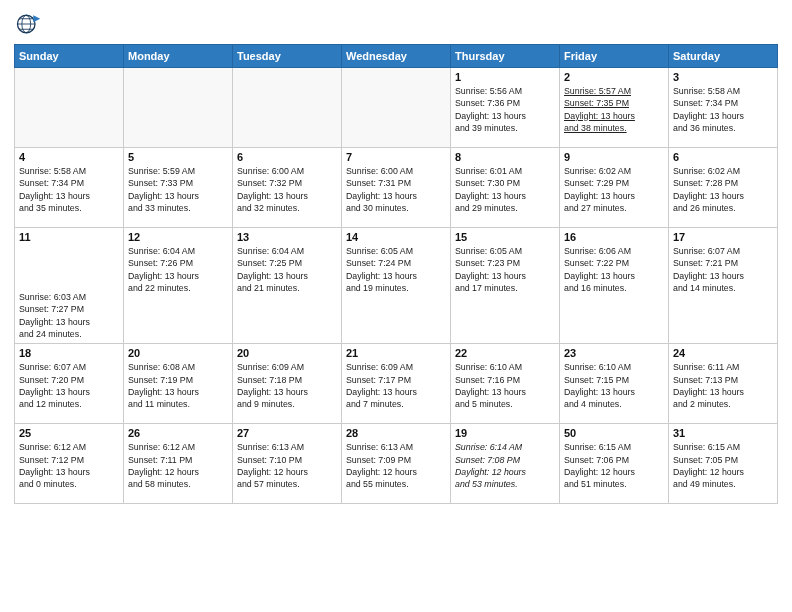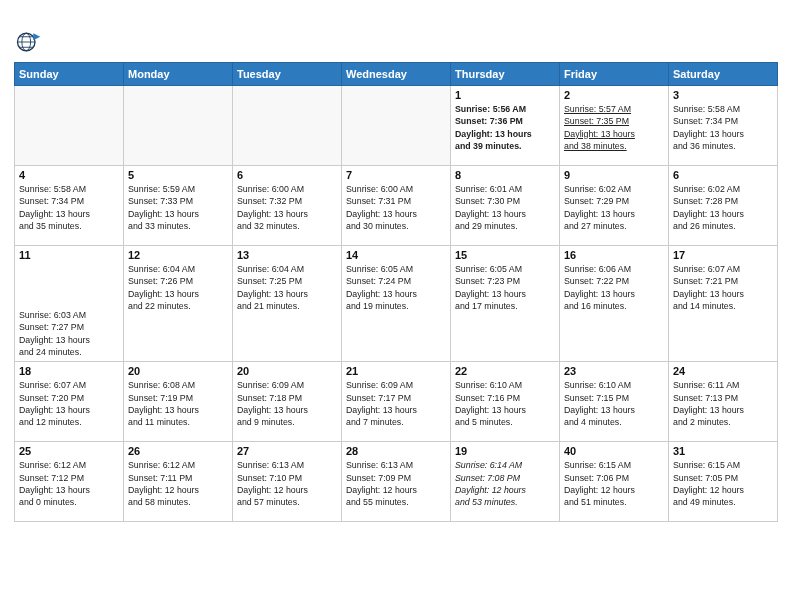--- a/index.html
+++ b/index.html
@@ -6,21 +6,21 @@
     body {
       width: 792px;
       height: 612px;
       font-family: Arial, sans-serif;
       background: #fff;
       overflow: hidden;
     }
     .page {
       width: 792px;
       height: 612px;
-      padding: 28px 14px;
+      padding: 10px 14px;
     }
     .header {
       display: flex;
       justify-content: space-between;
       align-items: flex-start;
       margin-bottom: 6px;
     }
     .logo {
       display: flex;
       align-items: center;
@@ -132,21 +132,21 @@
         </tr>
     </thead>
     <tbody id="calendar-body">
     <tr>
           <td class="empty"></td>
           <td class="empty"></td>
           <td class="empty"></td>
           <td class="empty"></td>
           <td>
             <span class="day-num">1</span>
-            <div class="day-info" style="white-space: pre-line; font-weight: bold;">Sunrise: 5:56 AM
+            <div class="day-info" style="white-space: pre-line;">Sunrise: 5:56 AM
 Sunset: 7:36 PM
 Daylight: 13 hours
 and 39 minutes.</div>
           </td>
           <td>
             <span class="day-num">2</span>
             <div class="day-info" style="white-space: pre-line; text-decoration: underline;">Sunrise: 5:57 AM
 Sunset: 7:35 PM
 Daylight: 13 hours
 and 38 minutes.</div>
@@ -342,21 +342,21 @@
 and 55 minutes.</div>
           </td>
           <td>
             <span class="day-num">19</span>
             <div class="day-info" style="white-space: pre-line; font-style: italic;">Sunrise: 6:14 AM
 Sunset: 7:08 PM
 Daylight: 12 hours
 and 53 minutes.</div>
           </td>
           <td>
-            <span class="day-num">40</span>
+            <span class="day-num">50</span>
             <div class="day-info" style="white-space: pre-line;">Sunrise: 6:15 AM
 Sunset: 7:06 PM
 Daylight: 12 hours
 and 51 minutes.</div>
           </td>
           <td>
             <span class="day-num">31</span>
             <div class="day-info" style="white-space: pre-line;">Sunrise: 6:15 AM
 Sunset: 7:05 PM
 Daylight: 12 hours

